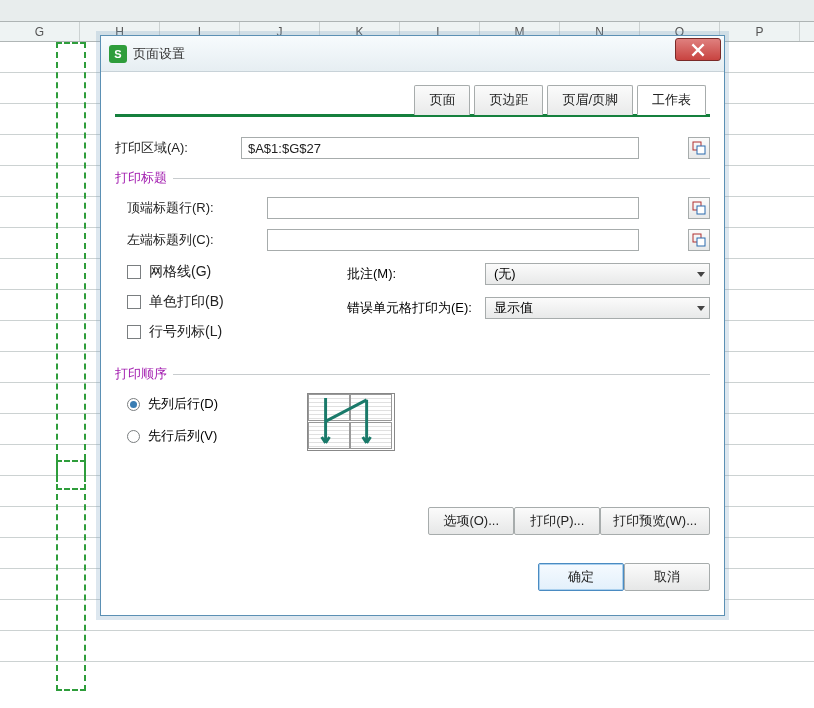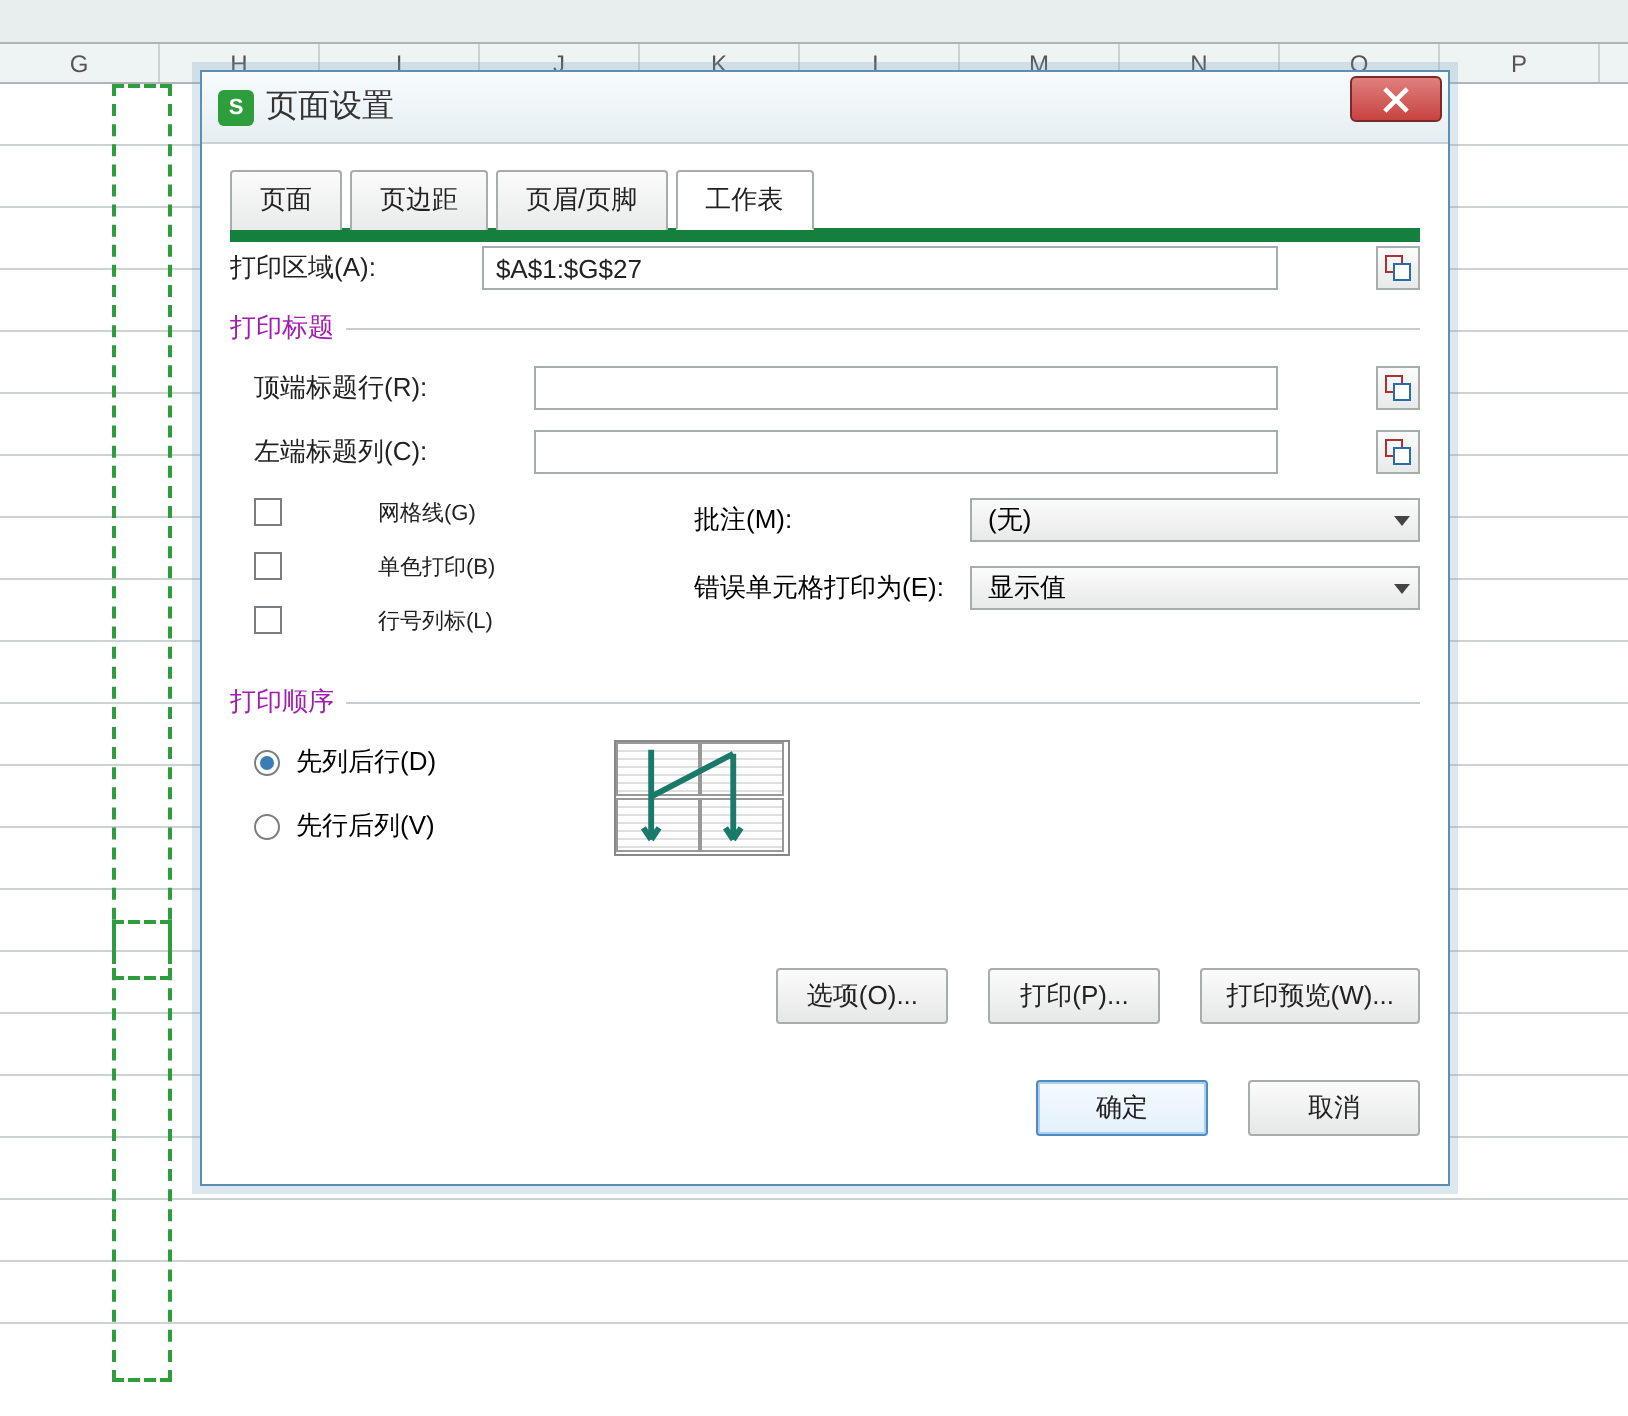--- a/index.html
+++ b/index.html
@@ -12,46 +12,46 @@
 .col-header { flex: 0 0 80px; text-align: center; font-size: 12px; color: #555; border-right: 1px solid #ccd2d2; line-height: 20px; }
 .rows-area { position: absolute; top: 42px; left: 0; right: 0; bottom: 0; }
 .row-line { height: 31px; border-bottom: 1px solid #ccd2d2; }
 .dashed-sel { position: absolute; border: 2px dashed #2e9d3b; pointer-events: none; }
 
 
 .dialog { position: absolute; left: 100px; top: 35px; width: 625px; border: 1px solid #5b90b4; background: #fff; box-shadow: 0 0 0 4px rgba(120,160,190,0.25); }
 .titlebar { height: 36px; background: linear-gradient(#f7fbfd,#e6eef2); display: flex; align-items: center; padding: 0 3px 0 8px; border-bottom: 1px solid #c8d2d8; }
 .titlebar .app-icon { width: 18px; height: 18px; background: #2e9d3b; border-radius: 3px; display:flex; align-items:center; justify-content:center; margin-right: 6px;}
 .titlebar .app-icon span { color:#fff; font-size:11px; font-weight:bold;}
-.titlebar .title { font-size: 16px; color: #333; flex: 1; }
+.titlebar .title { font-size: 13px; color: #333; flex: 1; }
 .close-btn { width: 46px; height: 23px; background: linear-gradient(#df807e,#c84340); border: 1px solid #7a2a28; border-radius: 3px; display:flex; align-items:center; justify-content:center; color:#fff; font-weight:bold; cursor:pointer; position: relative; top: -4px;}
 .close-btn svg { width: 14px; height: 14px; }
 
 .dlg-body { padding: 12px 14px 14px; }
 
 
-.tabs { display: flex; border-bottom: 7px solid #15803d; margin-bottom: 2px;}
+.tabs { display: flex; border-bottom: 3px solid #15803d; margin-bottom: 20px; justify-content: flex-end;}
 .tab { padding: 5px 14px; font-size: 13px; color: #222; border: 1px solid #a7acac; border-bottom: none; background: linear-gradient(#fbfbfb,#e9eaea); margin-right: 4px; border-radius: 2px 2px 0 0; cursor:pointer; position:relative; top:1px; }
 .tab.active { background: #fff; border-bottom: 1px solid #fff; top: 1px; z-index: 2;}
 
 
 .form-row { display: flex; align-items: center; margin-bottom: 10px; font-size: 13px; color: #222; gap: 45px; }
 .form-row label { margin-right: 8px; white-space: nowrap; }
 .input { flex: 1; height: 22px; border: 1px solid #a7acac; background: #fff; font-size: 13px; padding: 0 6px; color:#222;}
 .range-btn { width: 22px; height: 22px; border: 1px solid #a7acac; background: linear-gradient(#fbfbfb,#e8e9e9); margin-left: 4px; display:flex; align-items:center; justify-content:center; cursor:pointer;}
 .range-btn svg { width: 14px; height: 14px; }
 
 
 .group { margin-bottom: 12px; }
 .group-title { font-size: 13px; color: #a21caf; position: relative; margin-bottom: 10px; }
 .group-title::after { content:""; position:absolute; left: 58px; right:0; top: 50%; border-top:1px solid #c8ccce; }
 .group-title.short::after { left: 38px; }
 .group-body { padding-left: 12px; }
 
-.checkbox-row { display: flex; font-size: 11px; color:#222; margin-bottom: 12px; gap: 40px;}
+.checkbox-row { display: flex; align-items: center; font-size: 14px; color:#222; margin-bottom: 12px;}
 .checkbox { width: 14px; height: 14px; border: 1px solid #7a7e80; background:#fff; margin-right: 8px; }
 
 .print-cols { display: flex; }
 .print-left { flex: 0 0 220px; }
 .print-right { flex: 1; }
 .sel-row { display:flex; align-items:center; margin-bottom: 12px; font-size:13px;}
 .sel-row label { margin-right: 8px; white-space:nowrap; min-width: 130px; }
 .select { flex:1; height:22px; border:1px solid #a7acac; background: linear-gradient(#fbfbfb,#e8e9e9); display:flex; align-items:center; justify-content:space-between; padding: 0 4px 0 8px; font-size:13px; cursor:pointer;}
 .select .caret { width:0; height:0; border-left:4px solid transparent; border-right:4px solid transparent; border-top:5px solid #444;}
 
@@ -59,21 +59,21 @@
 .radio { width:13px; height:13px; border:1px solid #7a7e80; border-radius:50%; background:#fff; margin-right:8px; display:flex; align-items:center; justify-content:center;}
 .radio.checked::after { content:""; width:7px; height:7px; border-radius:50%; background:#3a7db3; }
 
 .order-section { display:flex; align-items:flex-start; }
 .order-left { flex: 0 0 180px; padding-top: 2px;}
 .order-img { width: 88px; height: 58px; border:1px solid #888; background:#fff; display:flex; flex-wrap:wrap; position:relative;}
 .order-img .page { width:42px; height:27px; border:1px solid #999; margin:0; position:relative; background: repeating-linear-gradient(#fff,#fff 3px,#e0e0e0 3px,#e0e0e0 4px);}
 .order-img svg { position:absolute; inset:0; pointer-events:none;}
 
 
-.btn-row { display:flex; justify-content:flex-end; gap:20px; margin-top: 24px;}
+.btn-row { display:flex; justify-content:flex-end; gap:0; margin-top: 24px;}
 .btn-row.top { margin-top: 48px; }
 .btn { min-width: 86px; height: 28px; border:1px solid #a7acac; background: linear-gradient(#fbfbfb,#e6e7e7); font-size:13px; color:#222; display:flex; align-items:center; justify-content:center; cursor:pointer; border-radius:2px; padding: 0 12px;}
 .btn.primary { border: 1px solid #4a8bc2; box-shadow: inset 0 0 0 1px #aad0ee; background: linear-gradient(#f5faff,#e3f0fb);}
 .btn-row-sep { margin: 28px 0 10px; }
 </style>
 </head>
 <body>
 
 <div class="grid-bg">
   <div class="col-header-top"></div>

